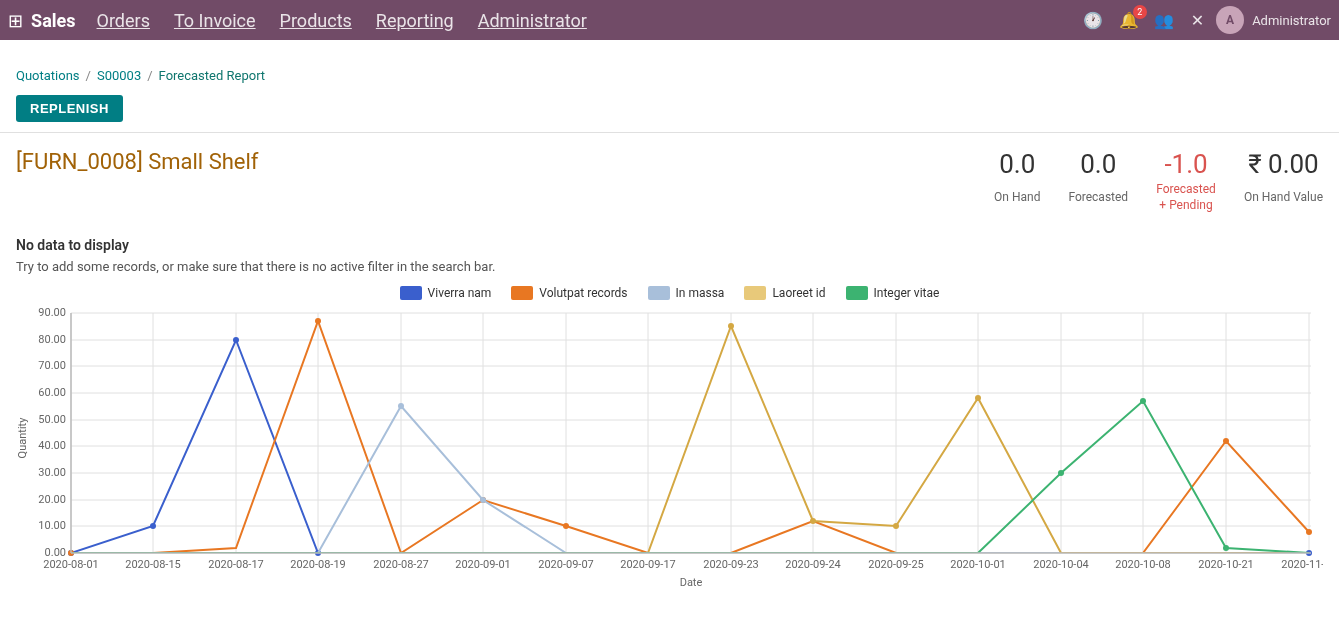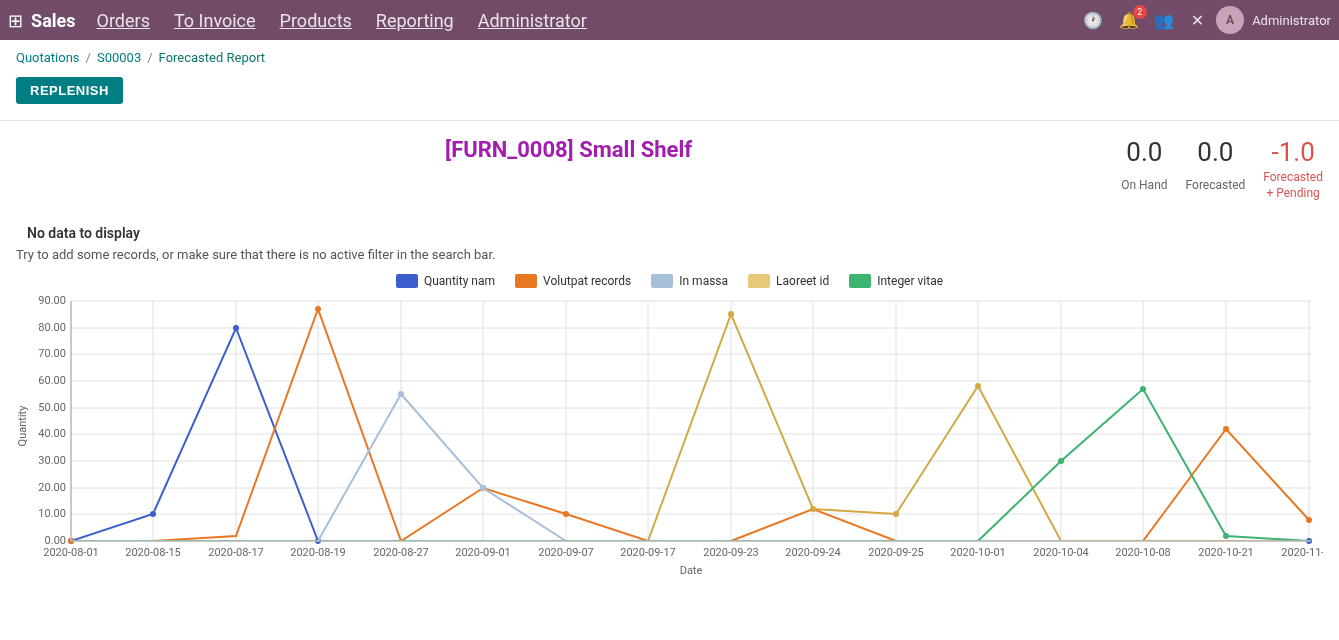--- a/index.html
+++ b/index.html
@@ -65,33 +65,33 @@
       align-items: center;
       justify-content: center;
       color: #714B67;
       font-size: 12px;
       font-weight: bold;
     }
     .nav-admin { color: rgba(255,255,255,0.85); font-size: 13px; }
 
     
     .breadcrumb {
-      padding: 10px 16px 6px;
+      padding: 28px 16px 6px;
       display: flex;
       align-items: center;
       gap: 6px;
       font-size: 13px;
     }
     .breadcrumb-link { color: #017e84; cursor: pointer; }
     .breadcrumb-sep { color: #888; }
     .breadcrumb-current { color: #0f766e; }
 
     
     .action-bar {
-      padding: 6px 16px 16px;
+      padding: 6px 16px 10px;
       border-bottom: 1px solid #e0e0e0;
     }
     .btn-replenish {
       background: #017e84;
       color: #fff;
       border: none;
       padding: 6px 14px;
       border-radius: 3px;
       font-size: 13px;
       font-weight: 600;
@@ -101,41 +101,40 @@
     }
 
     
     .product-header {
       padding: 16px 16px 8px;
       display: flex;
       align-items: flex-start;
       gap: 0;
     }
     .product-title {
-      color: #a21caf;
+      color: #a16207;
       font-size: 22px;
-      font-weight: 700;
+      font-weight: 400;
       flex: 1;
-      text-align: center;
     }
     .stats-area {
       display: flex;
-      gap: 18px;
+      gap: 28px;
       align-items: flex-start;
       text-align: center;
     }
     .stat-block { display: flex; flex-direction: column; align-items: center; }
     .stat-value { font-size: 26px; font-weight: 400; color: #333; line-height: 1.2; }
     .stat-value.negative { color: #d9534f; }
     .stat-label { font-size: 12px; color: #666; margin-top: 10px; }
     .stat-label-multi { font-size: 12px; color: #d9534f; margin-top: 2px; text-align: center; line-height: 1.3; }
 
     
     .no-data-area { padding: 16px 16px 4px; }
-    .no-data-title { font-size: 14px; font-weight: 600; color: #333; margin-bottom: 6px; margin-left: 11px; }
+    .no-data-title { font-size: 14px; font-weight: 600; color: #333; margin-bottom: 6px; }
     .no-data-hint { font-size: 13px; color: #555; }
 
     
     .chart-wrapper {
       padding: 8px 16px 0;
       width: 100%;
     }
 
     
     .chart-legend {
@@ -221,34 +220,38 @@
       <span class="stat-label">On Hand</span>
     </div>
     <div class="stat-block">
       <span class="stat-value">0.0</span>
       <span class="stat-label">Forecasted</span>
     </div>
     <div class="stat-block">
       <span class="stat-value negative">-1.0</span>
       <span class="stat-label-multi">Forecasted<br>+ Pending</span>
     </div>
+    <div class="stat-block">
+      <span class="stat-value">₹ 0.00</span>
+      <span class="stat-label">On Hand Value</span>
+    </div>
   </div>
 </div>
 
 <div class="no-data-area">
   <div class="no-data-title">No data to display</div>
   <div class="no-data-hint">Try to add some records, or make sure that there is no active filter in the search bar.</div>
 </div>
 
 <div class="chart-wrapper">
 
   <div class="chart-legend">
     <div class="legend-item">
       <span class="legend-color" style="background:#3A5FCD;"></span>
-      <span>Quantity nam</span>
+      <span>Viverra nam</span>
     </div>
     <div class="legend-item">
       <span class="legend-color" style="background:#E87722;"></span>
       <span>Volutpat records</span>
     </div>
     <div class="legend-item">
       <span class="legend-color" style="background:#A8BFDA;"></span>
       <span>In massa</span>
     </div>
     <div class="legend-item">

